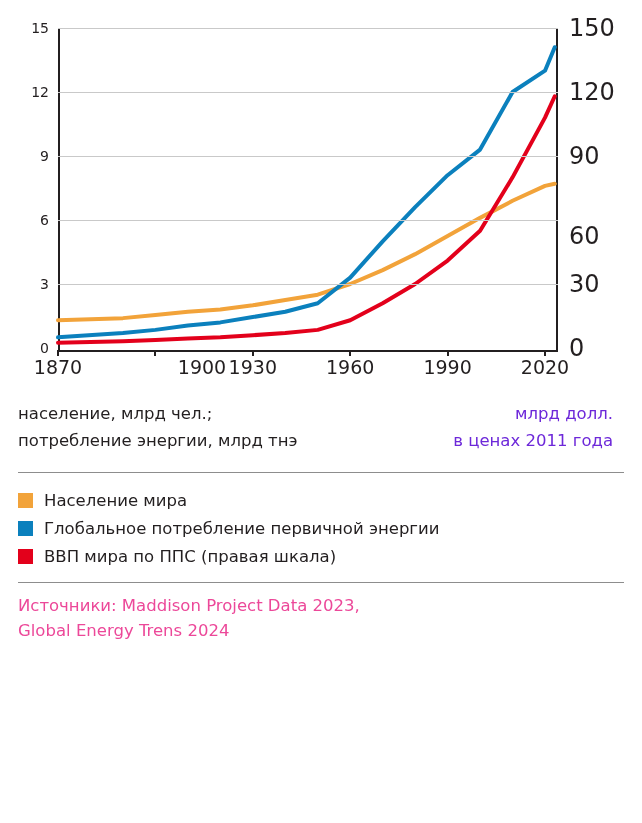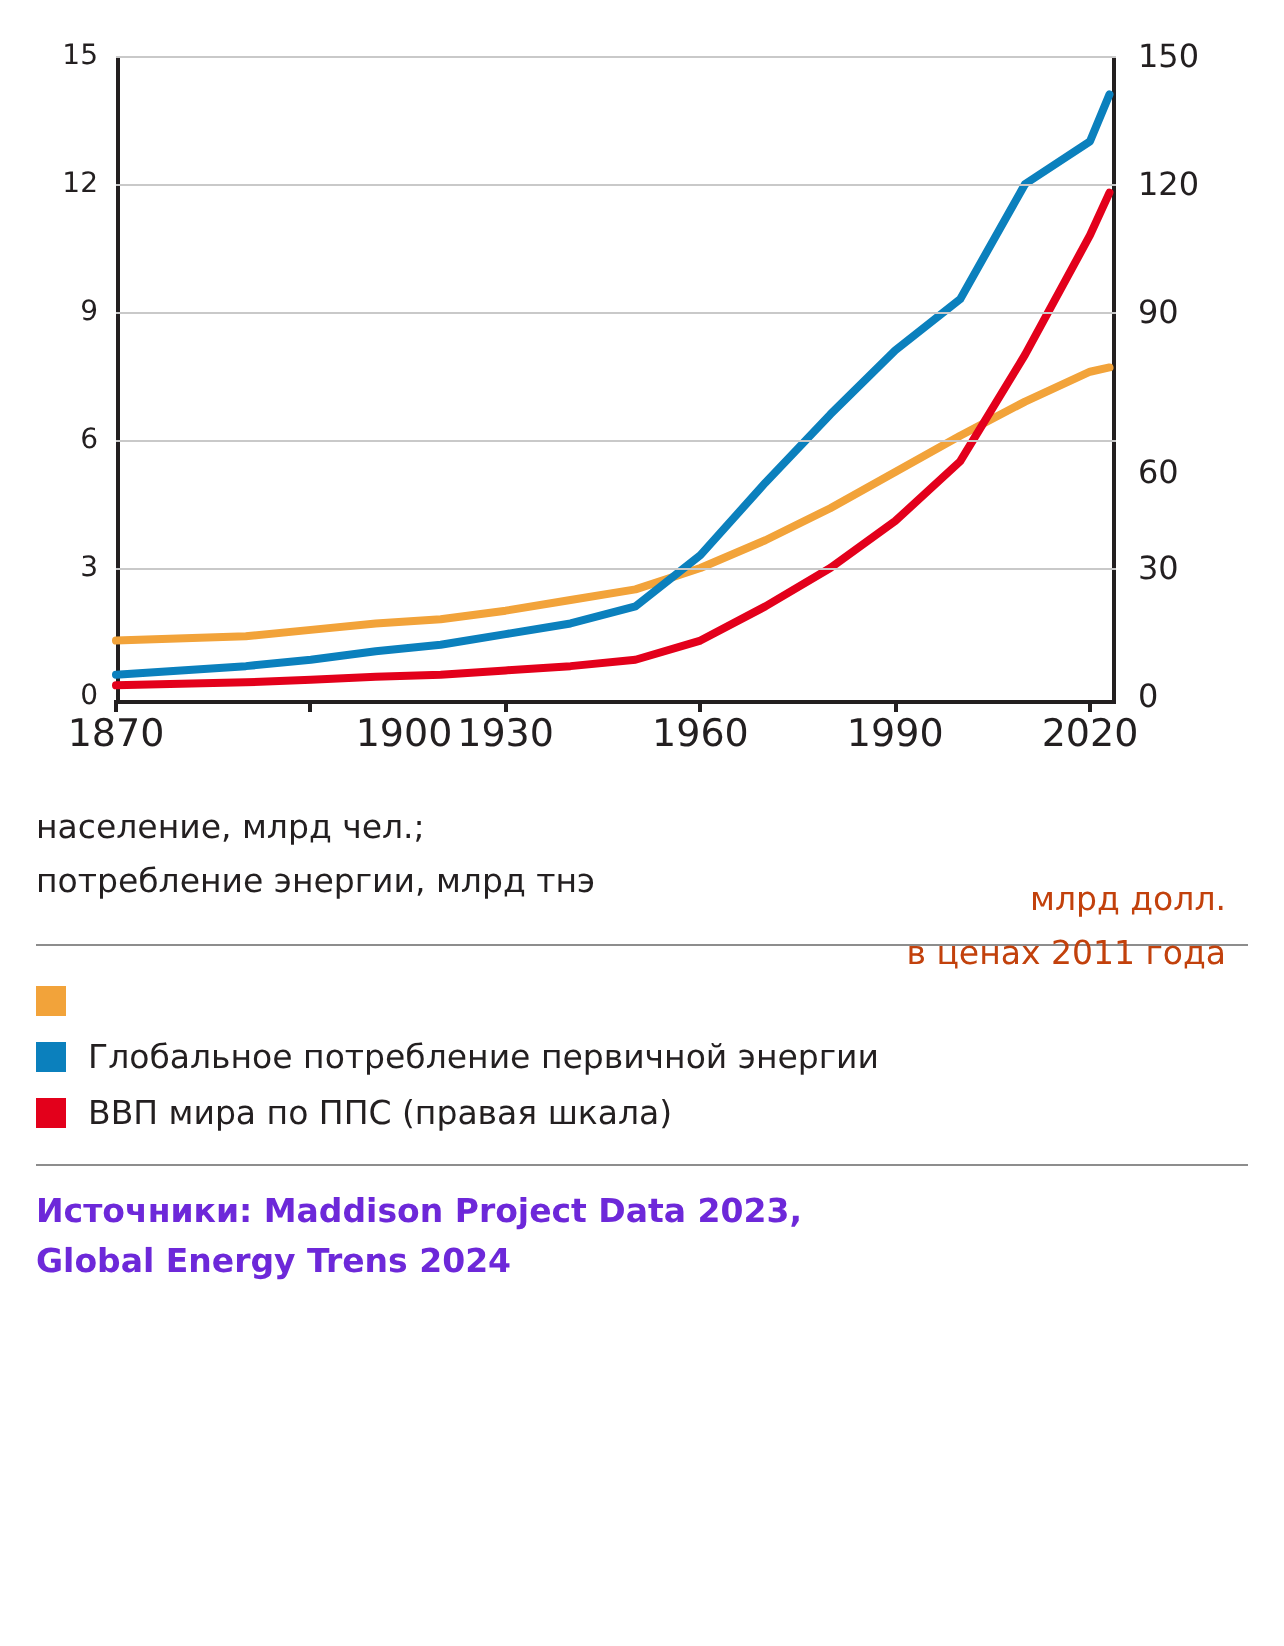--- a/index.html
+++ b/index.html
@@ -96,21 +96,21 @@
     transform: translateY(-50%);
     font-size: 14px;
     color: #231f20;
     white-space: nowrap;
   }
   .tick-right {
     position: absolute;
     left: 100%;
     margin-left: 11px;
     transform: translateY(-50%);
-    font-size: 16px;
+    font-size: 24px;
     color: #231f20;
     white-space: nowrap;
   }
   .tick-x {
     position: absolute;
     top: 356px;
     transform: translateX(-50%);
     font-size: 19px;
     color: #231f20;
     white-space: nowrap;
@@ -146,24 +146,23 @@
     line-height: 27px;
     color: #231f20;
     white-space: pre-line;
   }
   .caption-right {
     position: absolute;
     right: 18px;
     top: 0;
     font-size: 16.5px;
     line-height: 27px;
-    color: #c2410c;
+    color: #6d28d9;
     text-align: right;
     white-space: pre-line;
-    margin-top: 36px;
   }
   .rule {
     width: 606px;
     height: 1px;
     background: #8d8d8d;
     margin: 0 18px;
   }
   
   .legend {
     padding: 13px 18px 12px 18px;
@@ -182,23 +181,22 @@
   .legend-label {
     font-size: 16.5px;
     color: #231f20;
     white-space: nowrap;
   }
   
   .sources {
     padding: 10px 18px 0 18px;
     font-size: 16.5px;
     line-height: 25px;
-    color: #6d28d9;
-    white-space: pre-line;
-    font-weight: bold;
+    color: #ec4899;
+    white-space: pre-line;
   }
 </style>
 </head>
 <body>
 
 <div id="page">
 
 
   <div class="chart-block">
     <div class="axis-line-left"></div>
@@ -249,20 +247,21 @@
 потребление энергии, млрд тнэ</div>
     <div class="caption-right">млрд долл.
 в ценах 2011 года</div>
   </div>
 
   <div class="rule"></div>
 
   <div class="legend">
     <div class="legend-item">
       <span class="legend-swatch" style="background: rgb(242, 163, 58);"></span>
+      <span class="legend-label">Население мира</span>
     </div>
     <div class="legend-item">
       <span class="legend-swatch" style="background: rgb(11, 128, 189);"></span>
       <span class="legend-label">Глобальное потребление первичной энергии</span>
     </div>
     <div class="legend-item">
       <span class="legend-swatch" style="background: rgb(227, 0, 27);"></span>
       <span class="legend-label">ВВП мира по ППС (правая шкала)</span>
     </div>
   </div>

